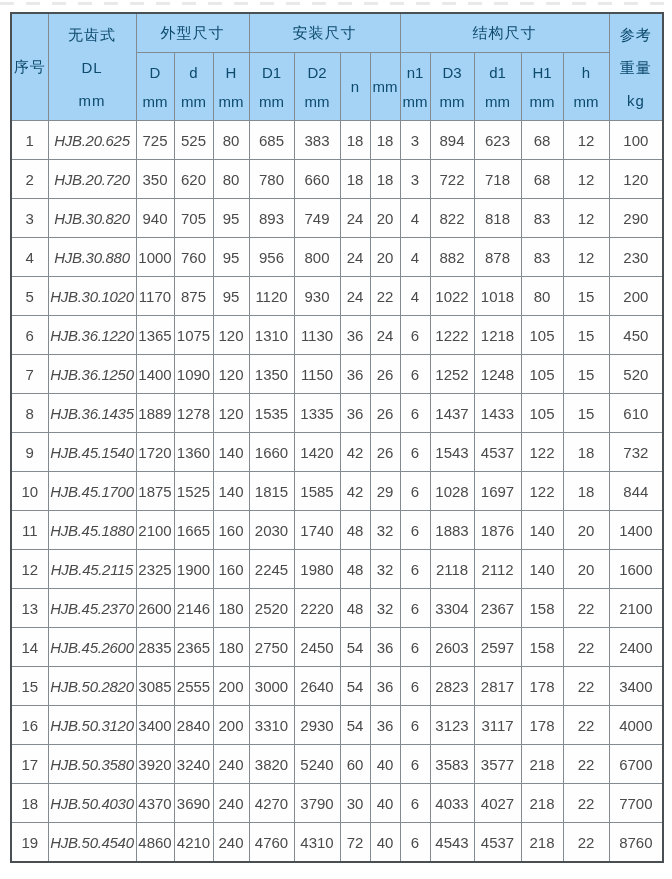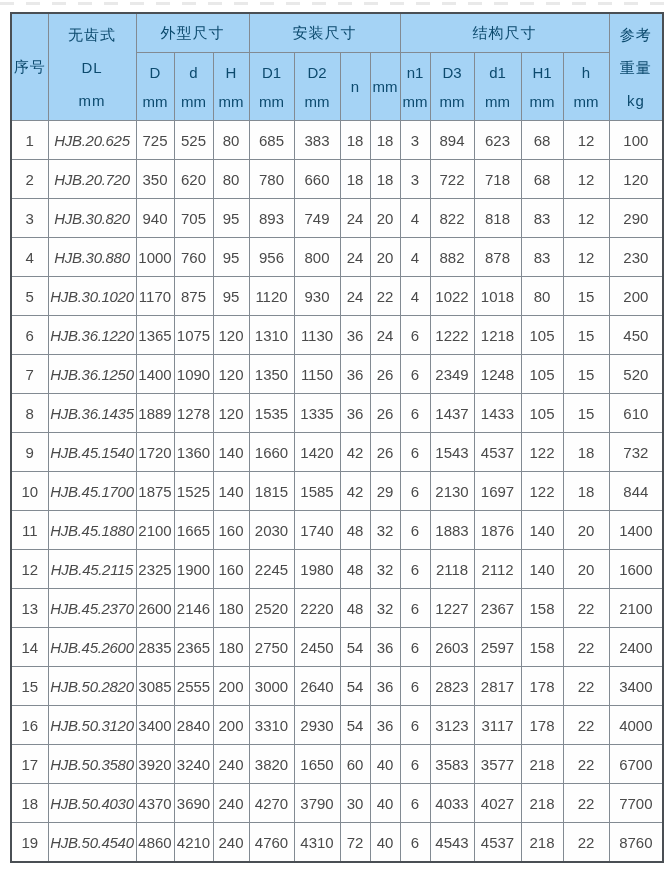--- a/index.html
+++ b/index.html
@@ -261,21 +261,21 @@
           <td>7</td>
           <td>HJB.36.1250</td>
           <td>1400</td>
           <td>1090</td>
           <td>120</td>
           <td>1350</td>
           <td>1150</td>
           <td>36</td>
           <td>26</td>
           <td>6</td>
-          <td>2349</td>
+          <td>1252</td>
           <td>1248</td>
           <td>105</td>
           <td>15</td>
           <td>520</td>
         </tr>
         <tr>
           <td>8</td>
           <td>HJB.36.1435</td>
           <td>1889</td>
           <td>1278</td>
@@ -312,21 +312,21 @@
           <td>10</td>
           <td>HJB.45.1700</td>
           <td>1875</td>
           <td>1525</td>
           <td>140</td>
           <td>1815</td>
           <td>1585</td>
           <td>42</td>
           <td>29</td>
           <td>6</td>
-          <td>2130</td>
+          <td>1028</td>
           <td>1697</td>
           <td>122</td>
           <td>18</td>
           <td>844</td>
         </tr>
         <tr>
           <td>11</td>
           <td>HJB.45.1880</td>
           <td>2100</td>
           <td>1665</td>
@@ -363,21 +363,21 @@
           <td>13</td>
           <td>HJB.45.2370</td>
           <td>2600</td>
           <td>2146</td>
           <td>180</td>
           <td>2520</td>
           <td>2220</td>
           <td>48</td>
           <td>32</td>
           <td>6</td>
-          <td>1227</td>
+          <td>3304</td>
           <td>2367</td>
           <td>158</td>
           <td>22</td>
           <td>2100</td>
         </tr>
         <tr>
           <td>14</td>
           <td>HJB.45.2600</td>
           <td>2835</td>
           <td>2365</td>
@@ -427,21 +427,21 @@
           <td>22</td>
           <td>4000</td>
         </tr>
         <tr>
           <td>17</td>
           <td>HJB.50.3580</td>
           <td>3920</td>
           <td>3240</td>
           <td>240</td>
           <td>3820</td>
-          <td>1650</td>
+          <td>5240</td>
           <td>60</td>
           <td>40</td>
           <td>6</td>
           <td>3583</td>
           <td>3577</td>
           <td>218</td>
           <td>22</td>
           <td>6700</td>
         </tr>
         <tr>

